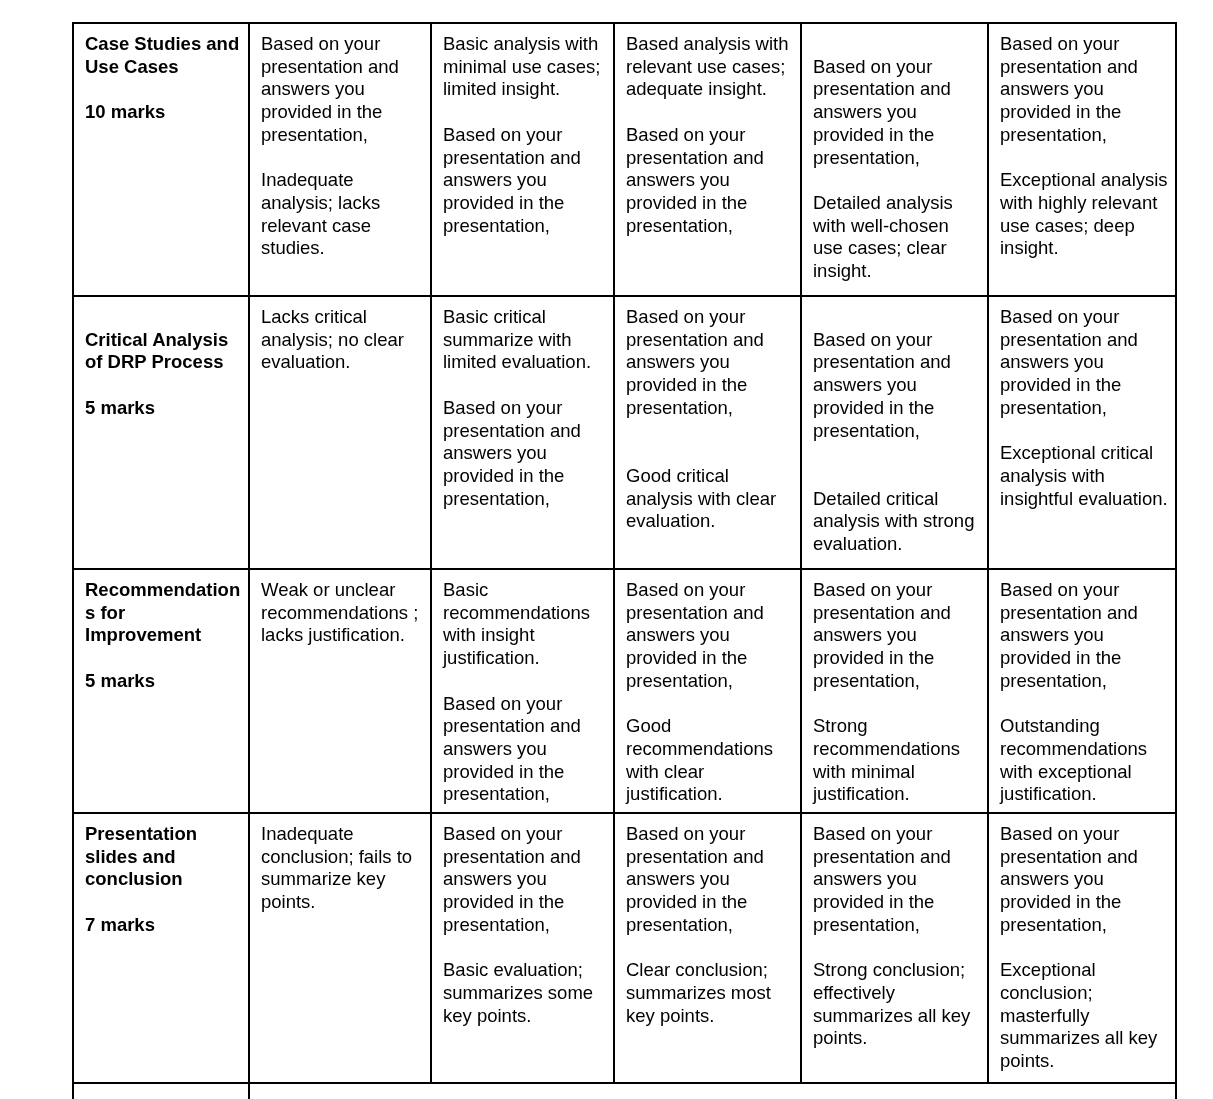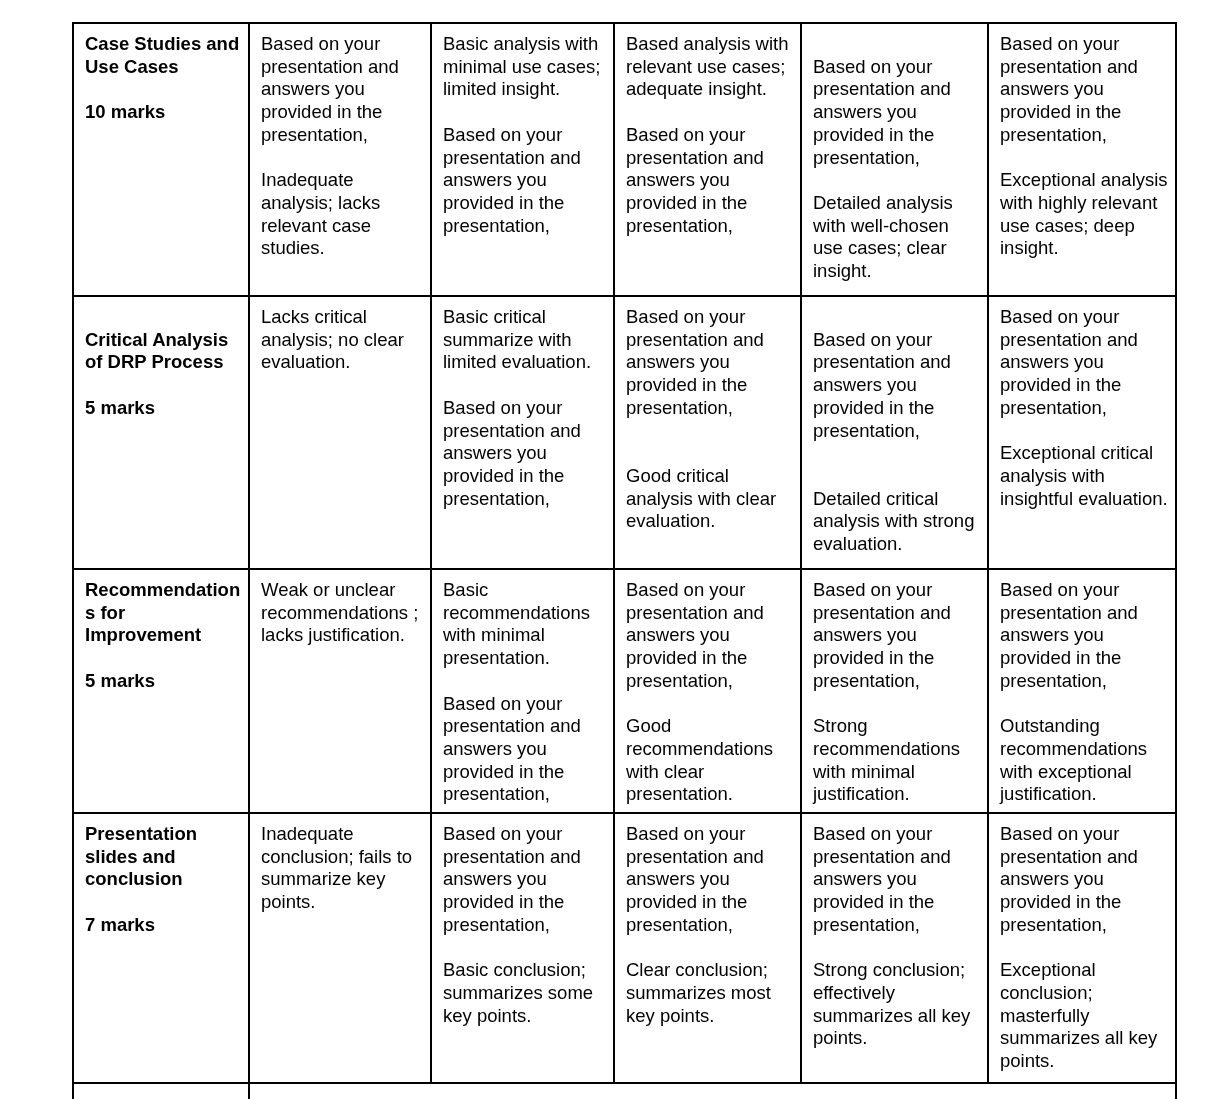--- a/index.html
+++ b/index.html
@@ -131,28 +131,28 @@
       <tr class="row-3">
         <td class="criterion">
             <p class="par">Recommendations for Improvement</p>
             <p class="par"></p>
             <p class="par">5 marks</p>
           </td>
         <td>
             <p class="par">Weak or unclear recommendations ; lacks justification.</p>
           </td>
         <td>
-            <p class="par">Basic recommendations with minimal presentation.</p>
+            <p class="par">Basic recommendations with insight justification.</p>
             <p class="par"></p>
             <p class="par">Based on your presentation and answers you provided in the presentation,</p>
           </td>
         <td>
             <p class="par">Based on your presentation and answers you provided in the presentation,</p>
             <p class="par"></p>
-            <p class="par">Good recommendations with clear presentation.</p>
+            <p class="par">Good recommendations with clear justification.</p>
           </td>
         <td>
             <p class="par">Based on your presentation and answers you provided in the presentation,</p>
             <p class="par"></p>
             <p class="par">Strong recommendations with minimal justification.</p>
           </td>
         <td>
             <p class="par">Based on your presentation and answers you provided in the presentation,</p>
             <p class="par"></p>
             <p class="par">Outstanding recommendations with exceptional justification.</p>
@@ -163,21 +163,21 @@
             <p class="par">Presentation slides and conclusion</p>
             <p class="par"></p>
             <p class="par">7 marks</p>
           </td>
         <td>
             <p class="par">Inadequate conclusion; fails to summarize key points.</p>
           </td>
         <td>
             <p class="par">Based on your presentation and answers you provided in the presentation,</p>
             <p class="par"></p>
-            <p class="par">Basic conclusion; summarizes some key points.</p>
+            <p class="par">Basic evaluation; summarizes some key points.</p>
           </td>
         <td>
             <p class="par">Based on your presentation and answers you provided in the presentation,</p>
             <p class="par"></p>
             <p class="par">Clear conclusion; summarizes most key points.</p>
           </td>
         <td>
             <p class="par">Based on your presentation and answers you provided in the presentation,</p>
             <p class="par"></p>
             <p class="par">Strong conclusion; effectively summarizes all key points.</p>

